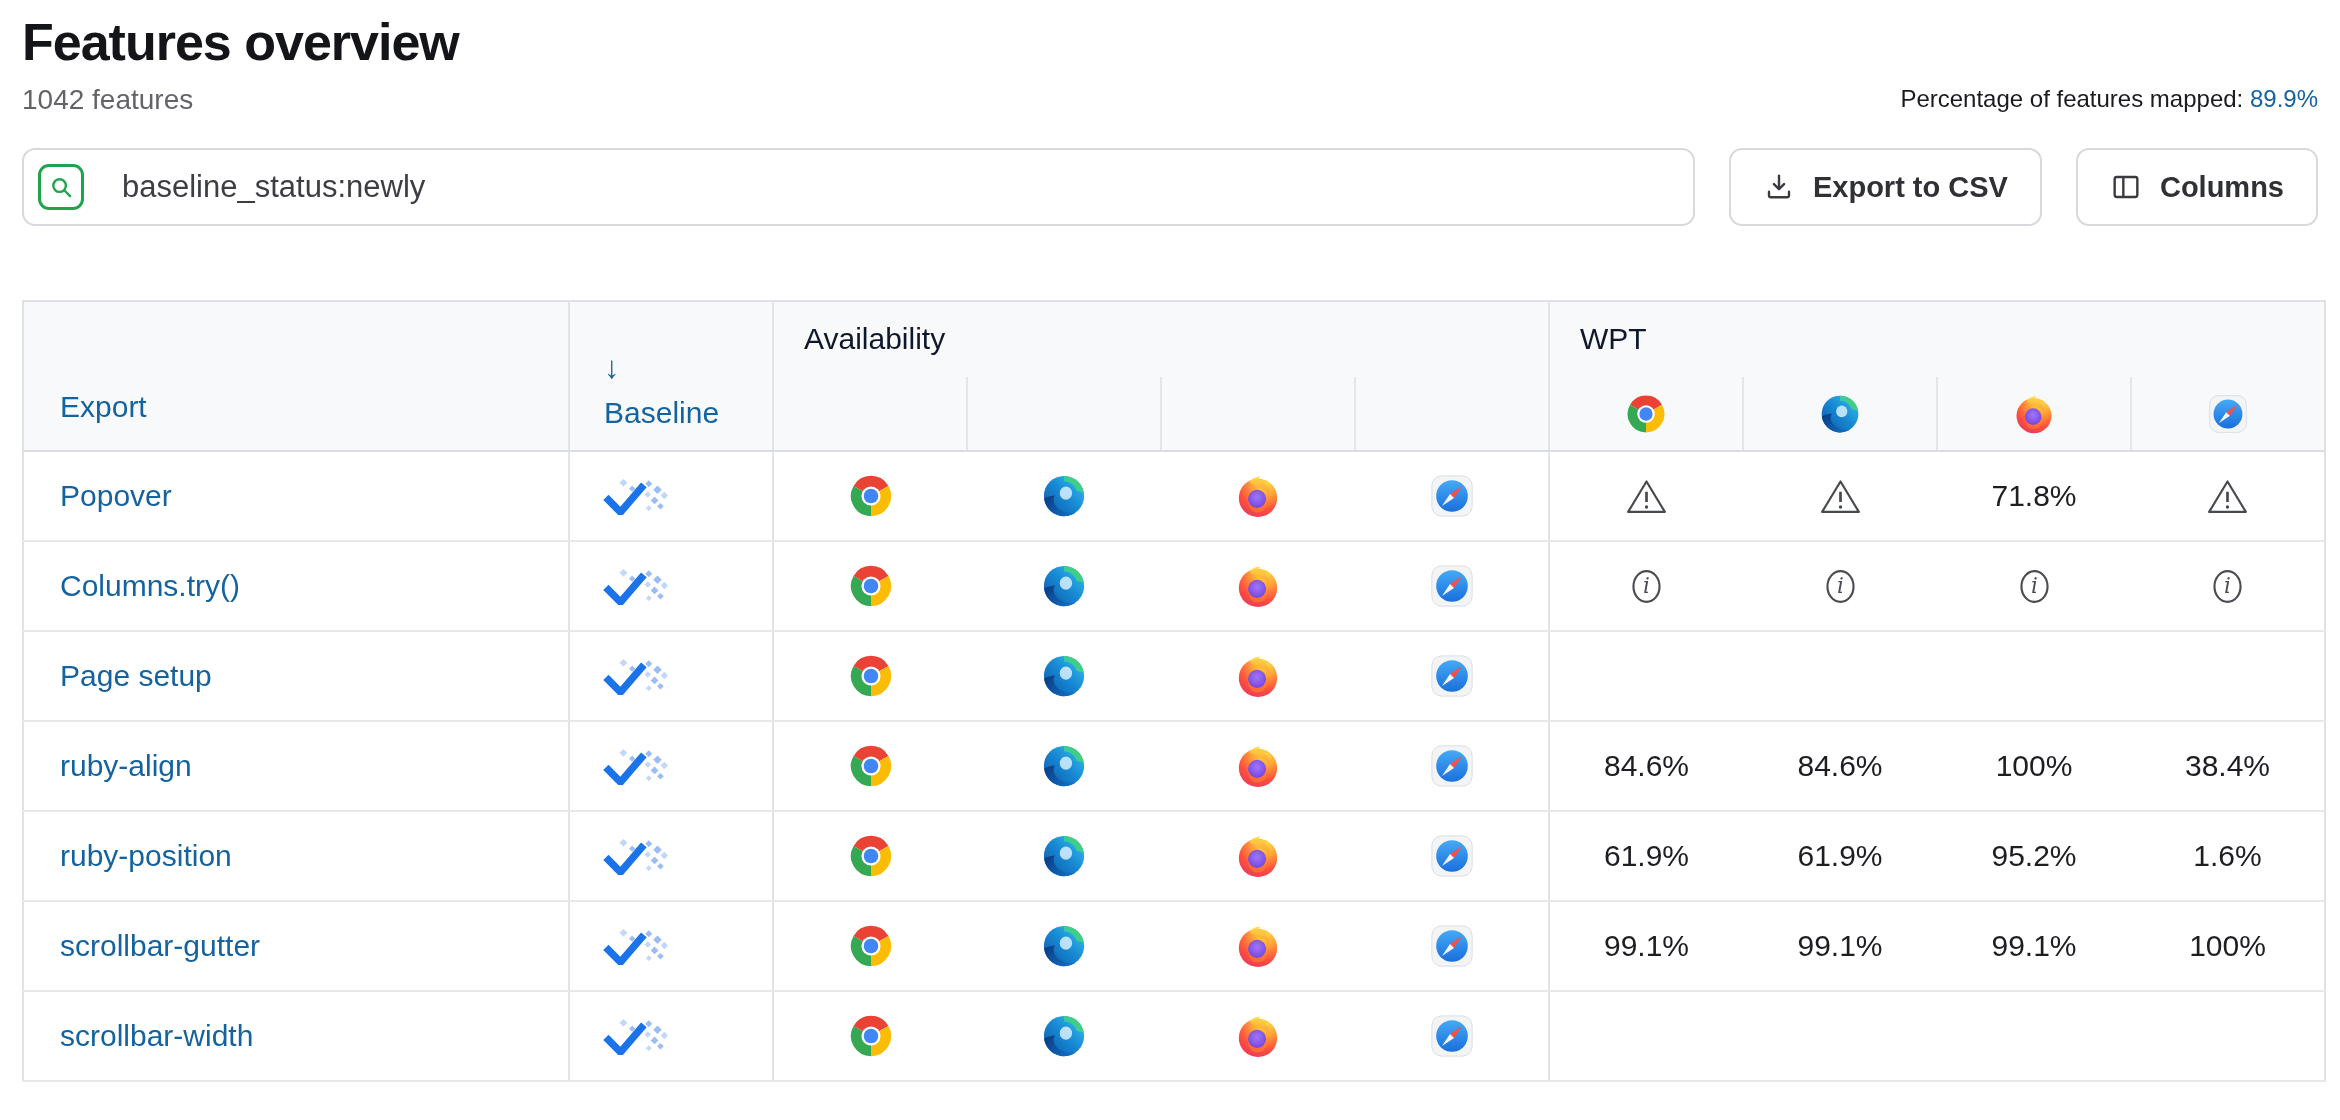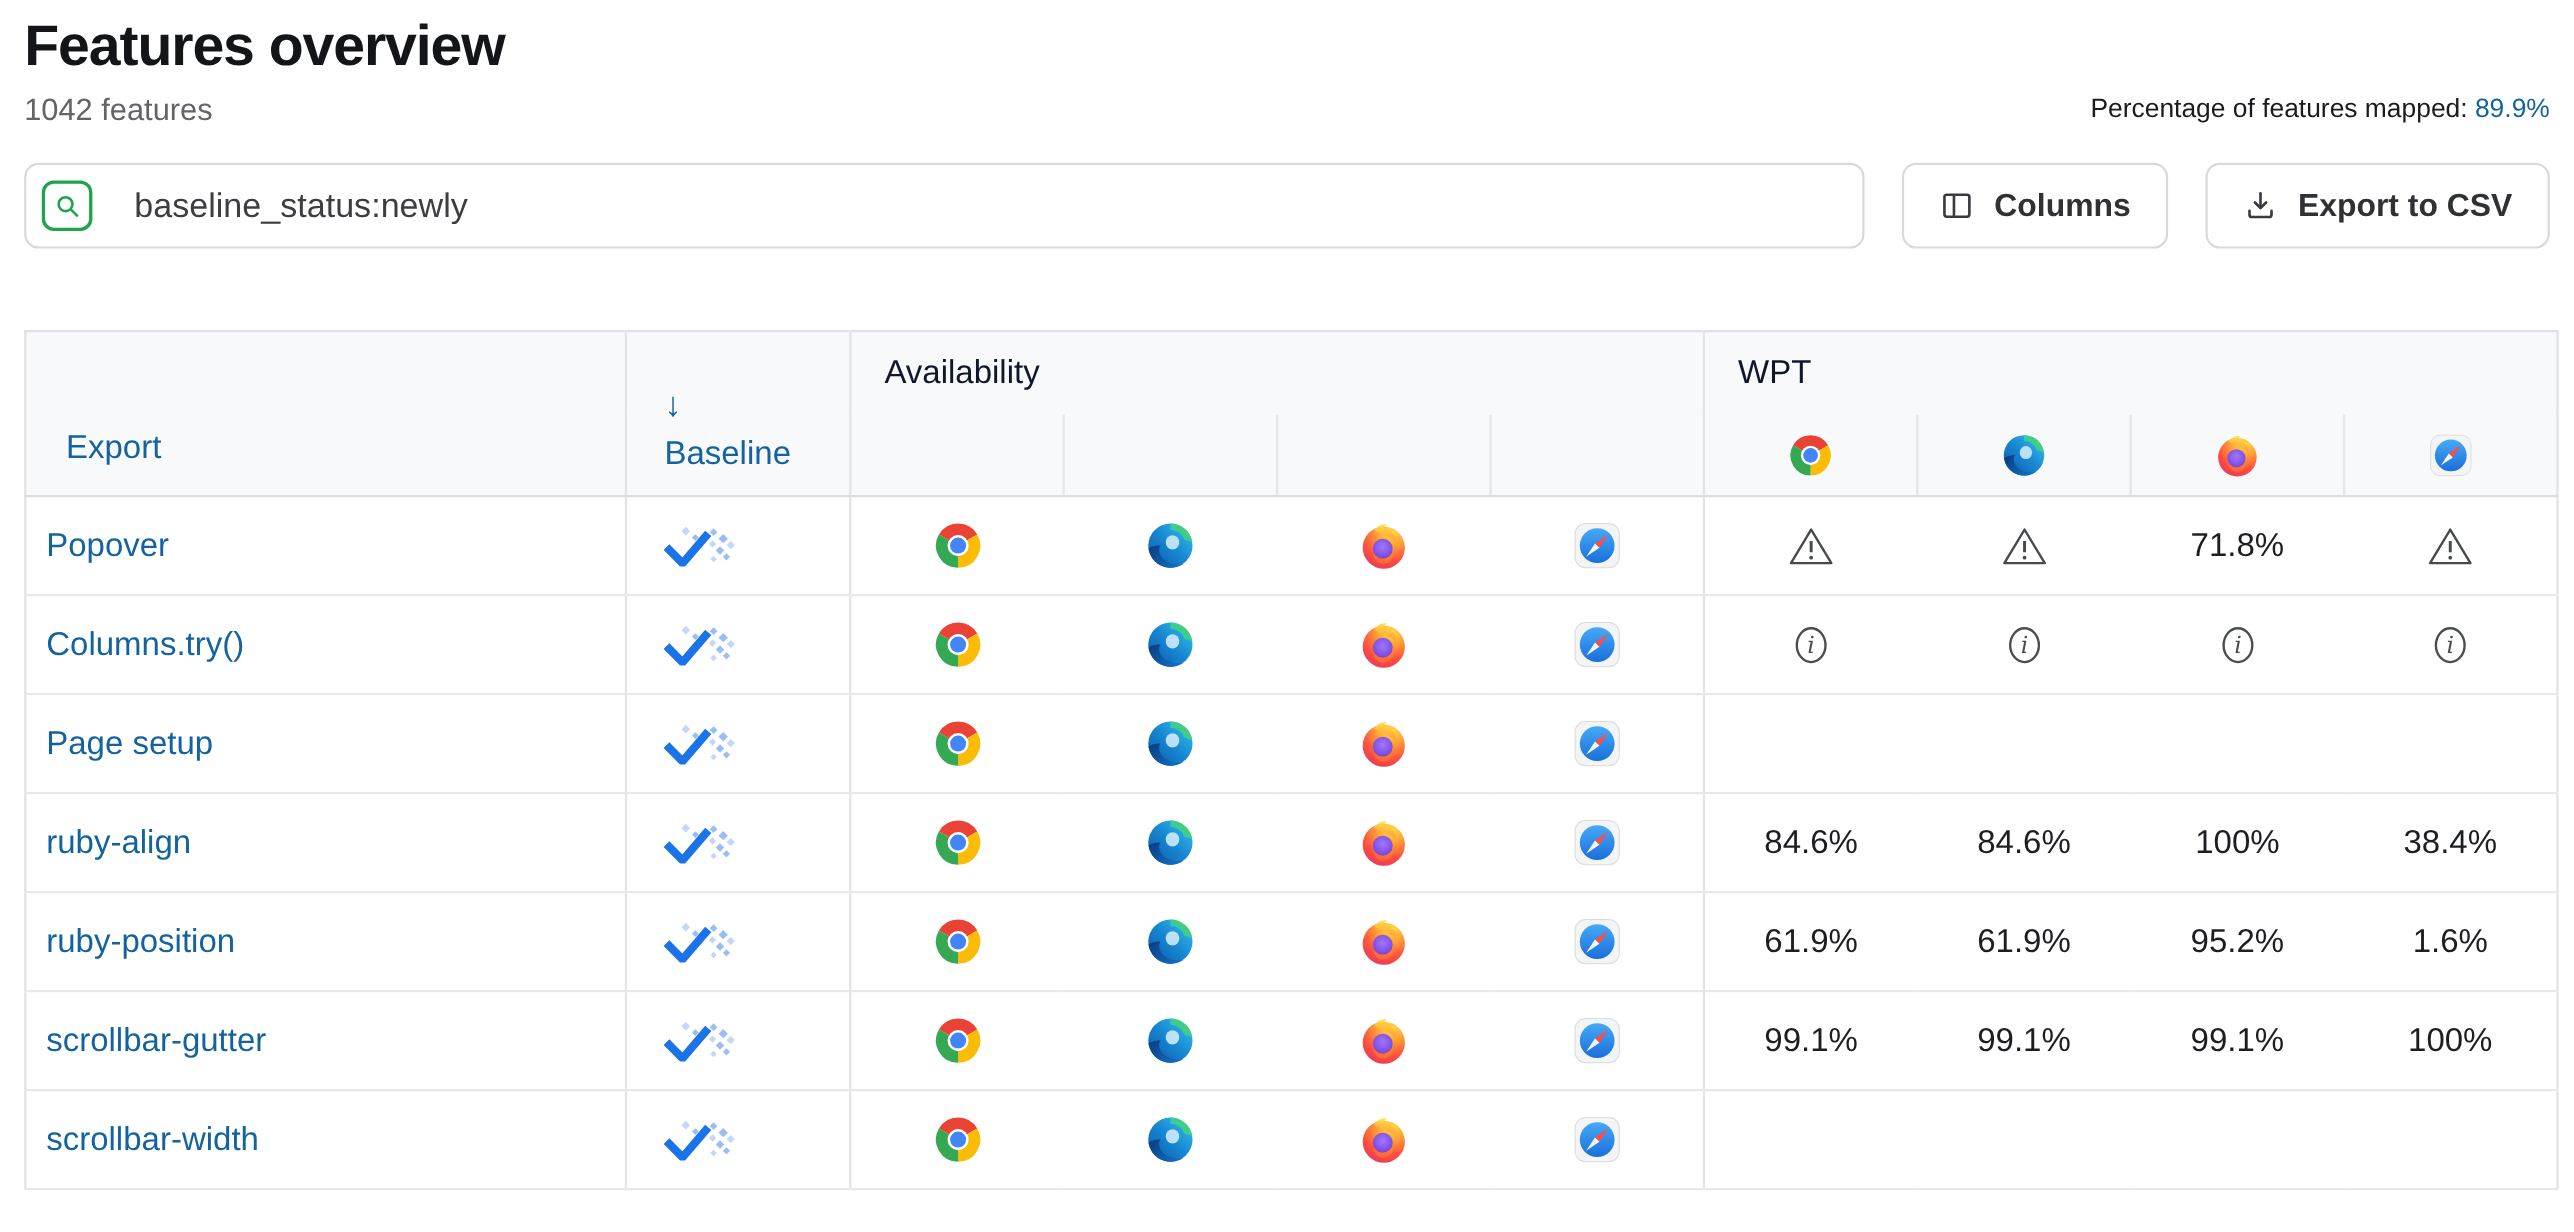--- a/index.html
+++ b/index.html
@@ -46,21 +46,21 @@
   thead th { background:#f8f9fa; font-weight:400; padding:0; }
   .th-feature { text-align:left; vertical-align:bottom; padding:0 0 26px 36px; font-size:30px; border-bottom:2px solid #dcdde0; }
   .th-baseline { text-align:left; vertical-align:bottom; padding:0 0 20px 34px; font-size:30px; border-bottom:2px solid #dcdde0; }
   .th-feature a, .th-baseline a { color:#15639e; }
   .arr { display:block; font-size:31px; margin-bottom:10px; color:#15639e; }
   .th-group { text-align:left; vertical-align:top; padding:20px 0 0 30px; height:76px; font-size:30px; color:#0f172a; }
   .th-sub { height:74px; border-right:2px solid #e6e7ea; border-bottom:2px solid #dcdde0; text-align:center; vertical-align:middle; }
   .th-sub:last-child { border-right:none; }
   .b-right { border-right:2px solid #e2e3e6; }
   tbody td { height:90px; border-bottom:2px solid #e7e8ea; font-size:30px; vertical-align:middle; background:#fff; }
-  .td-feature { padding-left:18px; }
+  .td-feature { padding-left:36px; }
   .td-feature a { color:#15639e; }
   .td-baseline { padding-left:30px; }
   .td-icon { text-align:center; }
   .g-end { border-right:2px solid #e2e3e6; }
   .td-wpt { text-align:center; color:#1d1e22; }
 </style>
 </head>
 <body>
 
 <div class="page">
@@ -81,36 +81,36 @@
       <span class="sicon">
         <svg width="27" height="27" viewBox="0 0 24 24" fill="none">
           <circle cx="10.3" cy="10.3" r="5.6" stroke="#1fa34b" stroke-width="2.1"></circle>
           <line x1="14.7" y1="14.7" x2="19.6" y2="19.6" stroke="#1fa34b" stroke-width="2.1" stroke-linecap="round"></line>
         </svg>
       </span>
       <input type="text" value="baseline_status:newly" style="">
     </div>
     <button class="btn">
       <span class="ic">
-        <svg width="32" height="32" viewBox="0 0 24 24" fill="none">
-          <rect x="3.5" y="4.5" width="17" height="15" rx="1.6" stroke="#393b40" stroke-width="1.8"></rect>
-          <line x1="10" y1="4.5" x2="10" y2="19.5" stroke="#393b40" stroke-width="1.8"></line>
-        </svg>
-      </span>
-      <span>Columns</span>
-    </button>
-    <button class="btn">
-      <span class="ic">
         <svg width="32" height="32" viewBox="0 0 24 24" fill="none" stroke="#393b40" stroke-width="1.8" stroke-linecap="round" stroke-linejoin="round">
           <path d="M12 3.5v9.5"></path>
             <path d="M8.2 9.8 12 13.6l3.8-3.8"></path>
           <path d="M4.5 15.5v2.6a1.6 1.6 0 0 0 1.6 1.6h11.8a1.6 1.6 0 0 0 1.6-1.6v-2.6"></path>
         </svg>
       </span>
       <span>Export to CSV</span>
+    </button>
+    <button class="btn">
+      <span class="ic">
+        <svg width="32" height="32" viewBox="0 0 24 24" fill="none">
+          <rect x="3.5" y="4.5" width="17" height="15" rx="1.6" stroke="#393b40" stroke-width="1.8"></rect>
+          <line x1="10" y1="4.5" x2="10" y2="19.5" stroke="#393b40" stroke-width="1.8"></line>
+        </svg>
+      </span>
+      <span>Columns</span>
     </button>
   </div>
 
   <div class="table-wrap">
     <table>
       <colgroup>
         <col style="width:546px">
           <col style="width:204px">
         <col style="width:194px">
           <col style="width:194px">

